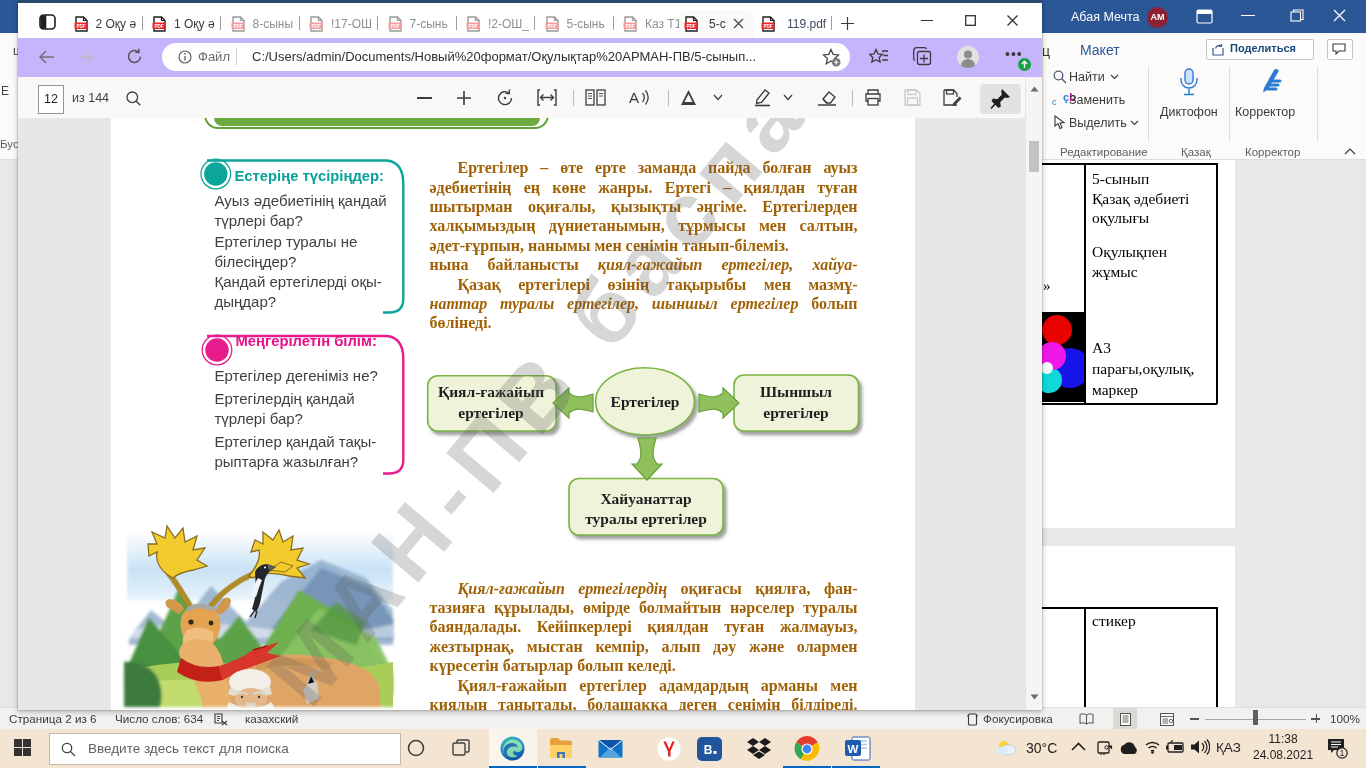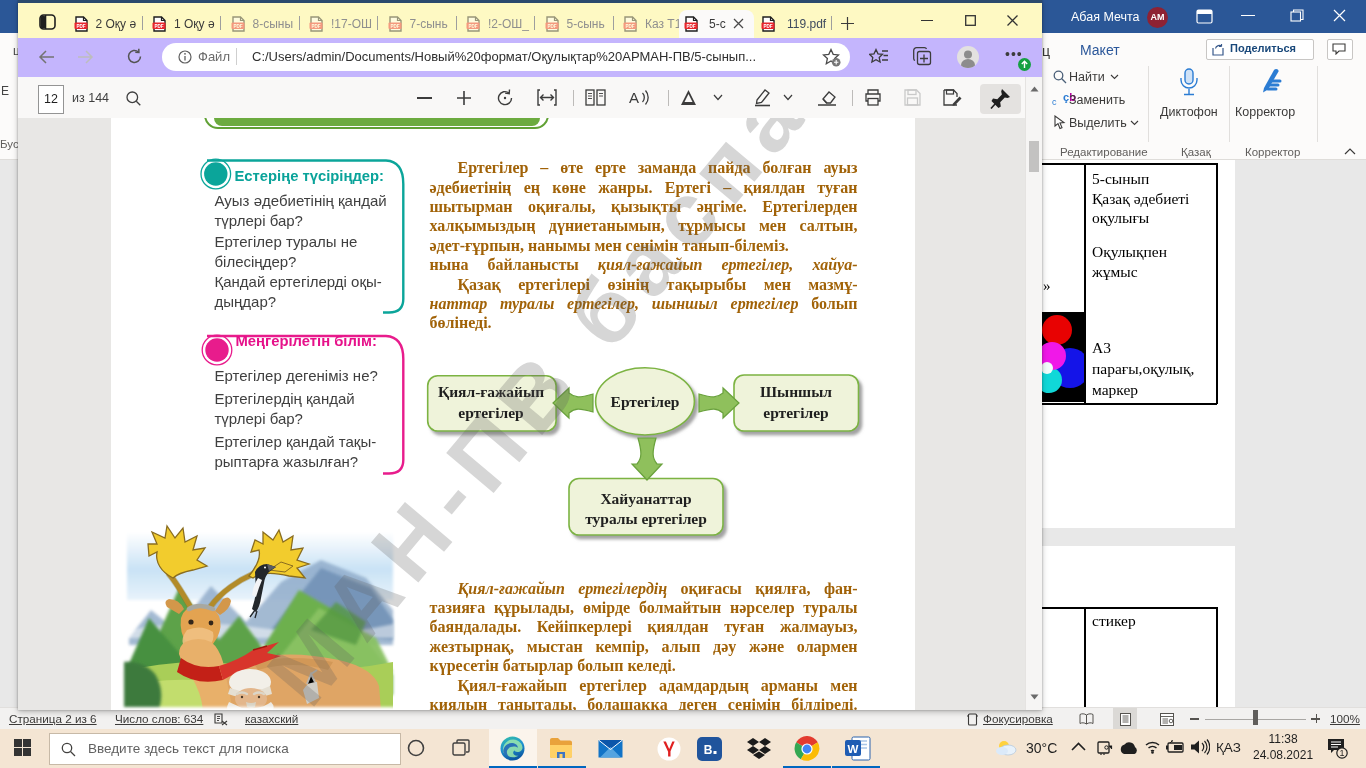--- a/index.html
+++ b/index.html
@@ -1,21 +1,21 @@
 <!DOCTYPE html>
 <html><head><meta charset="utf-8"><style>
 html,body{margin:0;padding:0;}
 #screen{position:relative;width:1366px;height:768px;overflow:hidden;background:#e8e8e8;font-family:"Liberation Sans",sans-serif;}
 .ab{position:absolute;}
 .serif{font-family:"Liberation Serif",serif;}
 svg{display:block;}
 .wtabtxt{font-size:14px;color:#2b579a;}
 .grplbl{font-size:11.5px;color:#605e5c;margin-left:9px;}
 .ribtxt{font-size:12.5px;color:#3b3a39;}
-.stxt{font-size:11.7px;color:#3b3a39;text-decoration:underline;}
+.stxt{font-size:11.7px;color:#3b3a39;}
 .jl{text-align:justify;text-align-last:justify;}
 .ll{text-align:left;}
 .ptx{position:absolute;left:318.5px;width:428px;font-family:"Liberation Serif",serif;font-weight:bold;font-size:16px;color:#a16207;}
 .ptx div{height:19.4px;line-height:19.4px;}
 .qtx{position:absolute;left:103.5px;width:196px;font-size:15px;line-height:20px;color:#3f3f3f;}
 .wm{position:absolute;font-weight:bold;color:rgba(90,90,90,0.25);font-size:90px;white-space:nowrap;transform-origin:0 50%;z-index:30;}
 
 </style></head><body>
 <div id="screen">
 
@@ -281,21 +281,21 @@
 <svg class="ab" style="left:845px;top:736px;" width="26" height="25" viewBox="0 0 26 25">
       <rect x="7" y="1" width="18" height="23" rx="1.5" fill="#fff" stroke="#2b63ad" stroke-width="1"></rect>
       <path d="M10 5 H22 M10 8.5 H22 M10 12 H22" stroke="#a9c6e8" stroke-width="1.5"></path>
       <rect x="0" y="4" width="16" height="16" rx="2" fill="#1e5cb3"></rect>
       <text x="8" y="16.5" font-size="11.5" font-weight="bold" fill="#fff" text-anchor="middle" font-family="Liberation Sans">W</text>
     </svg>
 
 <div class="ab" style="left:18px;top:0;width:1024px;height:710px;overflow:hidden;background:#cecece;box-shadow:0 2px 6px rgba(0,0,0,0.25), 0 0 2px rgba(0,0,0,0.3);">
   <div class="ab" style="left:0;top:0;width:1024px;height:2.5px;background:#2b4a6d;"></div>
 
-  <div class="ab" style="left:0;top:2.5px;width:1024px;height:35.5px;background:#fef9c3;">
+  <div class="ab" style="left:0;top:2.5px;width:1024px;height:35.5px;background:#ffffff;">
     <svg class="ab" style="left:21px;top:11px;" width="17" height="16" viewBox="0 0 17 16">
           <rect x="1" y="1" width="15" height="14" rx="3.5" fill="none" stroke="#1f1f1f" stroke-width="1.6"></rect>
           <path d="M6.5 1 V15" stroke="#1f1f1f" stroke-width="1.6"></path>
           <rect x="1.5" y="1.5" width="5" height="13" rx="2.5" fill="#1f1f1f"></rect>
         </svg>
 <svg class="ab" style="left:55.5px;top:13px;opacity:1;" width="15" height="16" viewBox="0 0 15 16">
           <path d="M2 1 H9.5 L13 4.5 V15 H2 Z" fill="#fff" stroke="#1f1f1f" stroke-width="1.4"></path>
           <path d="M9.5 1 V4.5 H13" fill="none" stroke="#1f1f1f" stroke-width="1.2"></path>
           <rect x="0.5" y="6.5" width="13" height="6.5" rx="1" fill="#e8262c"></rect>
           <text x="7" y="11.8" font-size="4.6" font-weight="bold" fill="#fff" text-anchor="middle" font-family="Liberation Sans">PDF</text>

